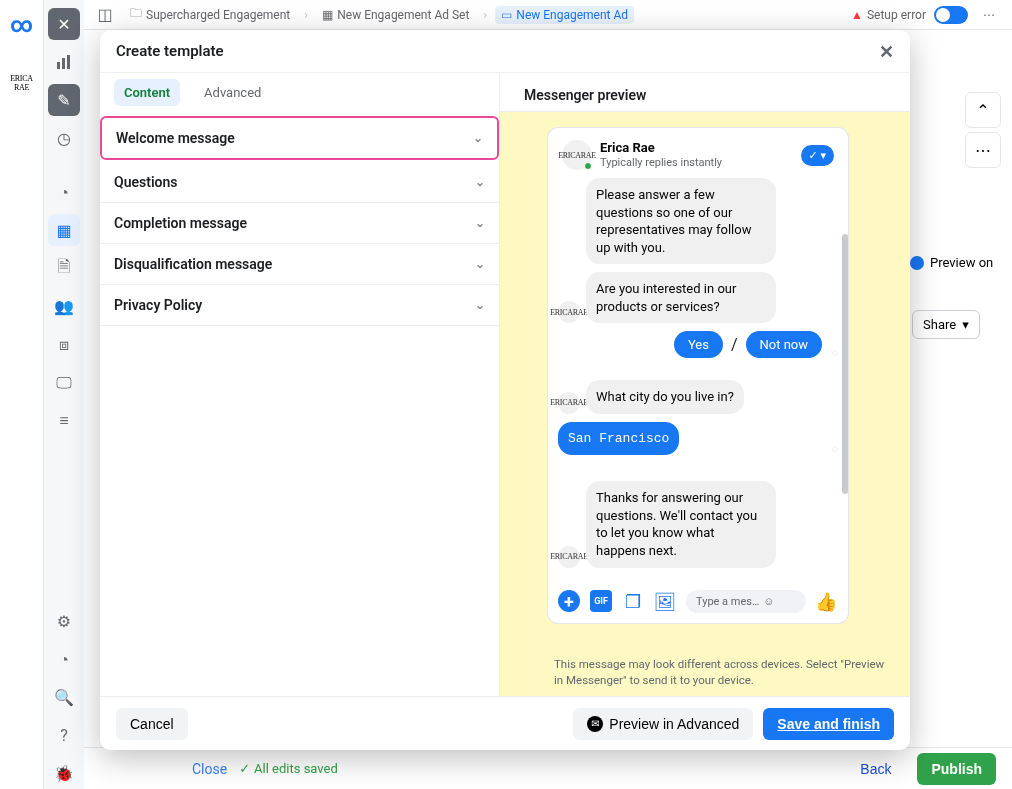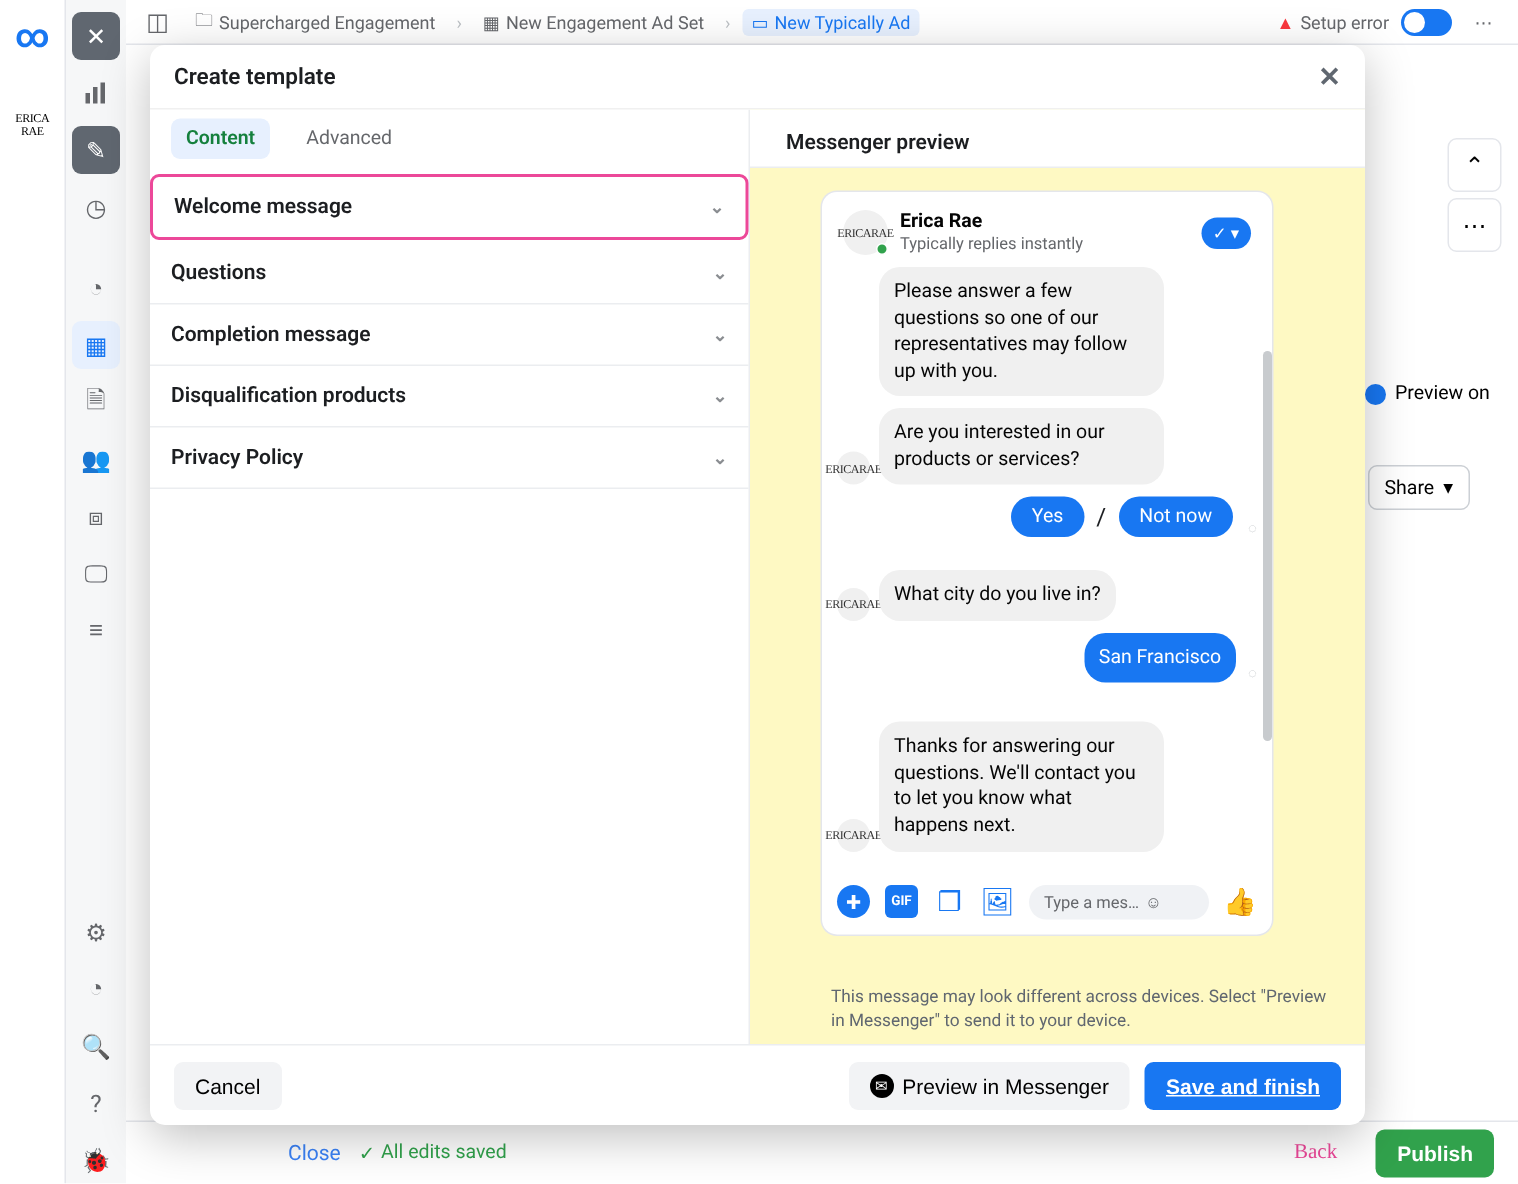--- a/index.html
+++ b/index.html
@@ -60,21 +60,21 @@
 
 
 .footerbar {
   position: absolute; left: 84px; right: 0; bottom: 0; height: 42px;
   border-top: 1px solid #e4e6eb; display:flex; align-items:center; padding:0 16px; gap:12px; background:#fff;
 }
 .footerbar .close-link { font-size:14px; color:#3b82f6; }
 .footerbar .saved { color:#31a24c; font-size:13px; display:flex; align-items:center; gap:4px;}
 .footerbar .spacer { flex:1; }
 .btn { padding: 8px 14px; border-radius: 6px; font-size:14px; border:none; cursor:pointer; }
-.btn.plain { background: transparent; color:#ec4899;font-family:Liberation Serif, serif; }
+.btn.plain { background: transparent; color:#1d4ed8; }
 .btn.publish { background:#31a24c; color:#fff; font-weight:600; }
 .modal {
   position: absolute;
   left: 100px; top: 30px; width: 810px; height: 720px;
   background: #fff; border-radius: 10px;
   box-shadow: 0 8px 32px rgba(0,0,0,0.25);
   display: flex; flex-direction: column;
   overflow: hidden;
 }
 .modal-header {
@@ -108,21 +108,21 @@
 }
 .ph-header { display:flex; align-items:center; gap:8px; padding:2px 4px 8px 4px; }
 .avatar-sm { width:30px; height:30px; border-radius:50%; background:#f0f0f0; display:flex; align-items:center; justify-content:center; font-size:7px; color:#333; position:relative;}
 .avatar-dot { position:absolute; bottom:0; right:0; width:8px; height:8px; background:#31a24c; border-radius:50%; border:1px solid #fff;}
 .ph-name { font-size:13px; font-weight:700; color:#050505; line-height:1.1;}
 .ph-sub { font-size:11px; color:#65676b; }
 .ph-check { background:#1877f2; color:#fff; border-radius:14px; padding:4px 8px; font-size:11px; display:flex; align-items:center; gap:2px;}
 
 .chat { display:flex; flex-direction:column; gap:8px; position:relative; }
 .row { display:flex; align-items:flex-end; gap:6px; }
-.row.right { justify-content:flex-end; }
+.row.right { justify-content:space-between;font-family:Liberation Mono, monospace; }
 .bubble { max-width: 190px; padding:8px 10px; border-radius:14px; font-size:13px; line-height:1.35; }
 .bubble.grey { background:#f0f0f0; color:#050505; }
 .bubble.blue { background:#1877f2; color:#fff; }
 .avatar-xs { width:22px; height:22px; border-radius:50%; background:#f0f0f0; display:flex; align-items:center; justify-content:center; font-size:6px; color:#333; flex-shrink:0;}
 .reply-row { display:flex; gap:8px; justify-content:flex-end; align-items:center; }
 .pill { padding:6px 14px; border-radius:16px; font-size:13px; }
 .pill.blue-solid { background:#1877f2; color:#fff; }
 .pill.blue-outline { background:#1877f2; color:#fff; }
 .slash { color:#1c1e21; }
 .sent-tick { font-size:10px; color:#bcc0c4; align-self:flex-end; margin-left:2px; }
@@ -187,21 +187,21 @@
     <span>Supercharged Engagement</span>
   </div>
   <span class="crumb-sep">›</span>
   <div class="crumb">
     <span>▦</span>
     <span>New Engagement Ad Set</span>
   </div>
   <span class="crumb-sep">›</span>
   <div class="crumb active">
     <span>▭</span>
-    <span>New Typically Ad</span>
+    <span>New Engagement Ad</span>
   </div>
   <div class="topbar-spacer"></div>
   <div class="setup-err">
     <span style="color:#fa383e">▲</span>
     <span>Setup error</span>
   </div>
   <div class="toggle"></div>
   <div class="more-btn">⋯</div>
 </div>
 
@@ -248,21 +248,21 @@
         </div>
         <div class="acc-item">
           <span>Questions</span>
           <span class="chev">⌄</span>
         </div>
         <div class="acc-item">
           <span>Completion message</span>
           <span class="chev">⌄</span>
         </div>
         <div class="acc-item">
-          <span>Disqualification products</span>
+          <span>Disqualification message</span>
           <span class="chev">⌄</span>
         </div>
         <div class="acc-item">
           <span>Privacy Policy</span>
           <span class="chev">⌄</span>
         </div>
       </div>
     </div>
 
     <div class="right-col">
@@ -336,17 +336,17 @@
       </div>
       <div class="preview-note">This message may look different across devices. Select "Preview in Messenger" to send it to your device.</div>
     </div>
   </div>
 
   <div class="modal-footer">
     <button class="btn cancel">Cancel</button>
     <div class="spacer"></div>
     <button class="btn preview-msgr">
       <span style="background:#000;color:#fff;border-radius:50%;width:16px;height:16px;display:inline-flex;align-items:center;justify-content:center;font-size:10px;">✉</span>
-      <span>Preview in Messenger</span>
+      <span>Preview in Advanced</span>
     </button>
     <button class="btn save-finish">Save and finish</button>
   </div>
 </div>
 
 </body></html>

